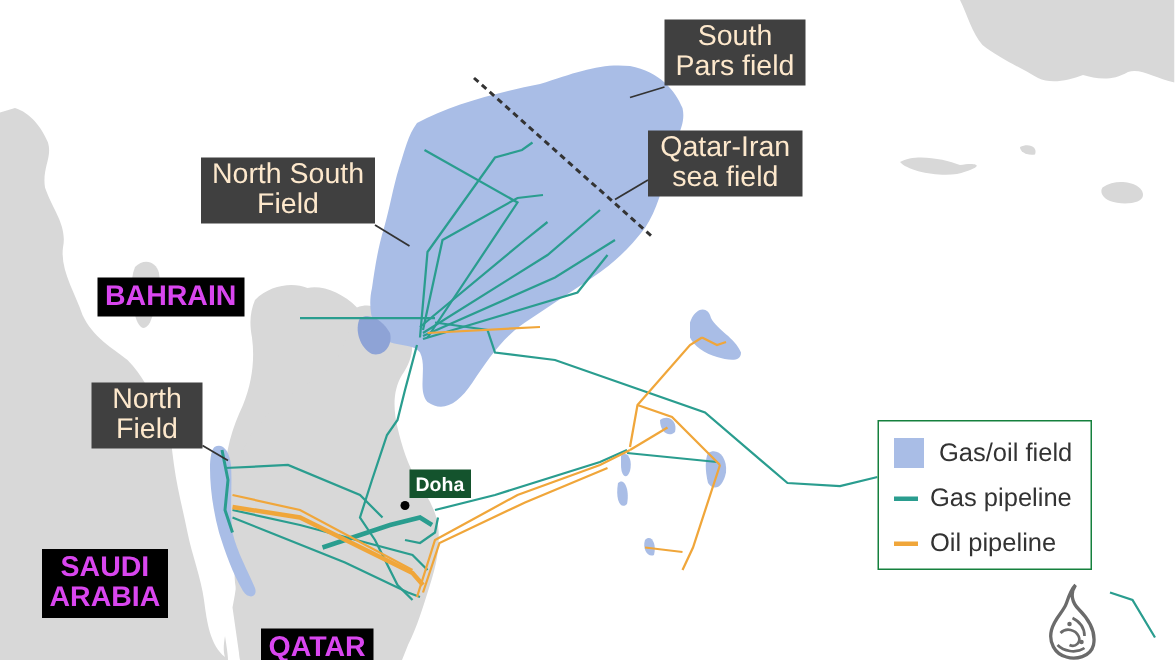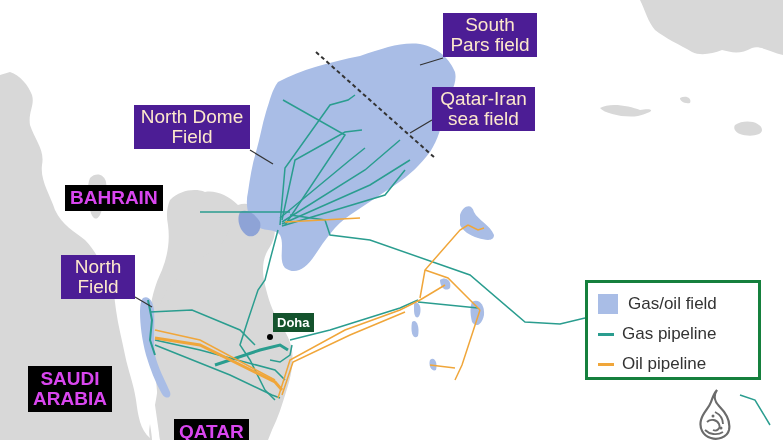--- a/index.html
+++ b/index.html
@@ -5,21 +5,21 @@
     html, body { margin: 0; padding: 0; }
     body {
       width: 783px; height: 440px; overflow: hidden;
       background: #ffffff;
       font-family: "Liberation Sans", sans-serif;
       position: relative;
     }
     #map { position: absolute; left: 0; top: 0; width: 783px; height: 440px; }
     .callout {
       position: absolute;
-      background: #4c1d95;
+      background: #404040;
       color: #fde8cc;
       font-family: "Liberation Sans", sans-serif;
       font-weight: 300;
       font-size: 19px;
       line-height: 20px;
       text-align: center;
       padding: 2px 5px;
       white-space: nowrap;
     }
     .callout span { display: block; }
@@ -40,23 +40,23 @@
       background: #14532d;
       color: #ffffff;
       font-weight: bold;
       font-size: 13px;
       line-height: 15px;
       padding: 2px 4px;
     }
     .legend {
       position: absolute;
       left: 585px; top: 280px;
-      width: 176px; height: 100px;
+      width: 143px; height: 100px;
       background: rgba(255,255,255,0.95);
-      border: 3px solid #15803d;
+      border: 1px solid #15803d;
       box-sizing: border-box;
       padding: 6px 8px;
     }
     .legend-row {
       display: flex; align-items: center;
       height: 30px;
       font-size: 17px;
       color: #333333;
     }
     .swatch-box { width: 20px; height: 20px; margin-right: 10px; margin-left: 2px; }
@@ -144,21 +144,21 @@
 
 <div class="callout" style="left:443px; top:13px; width:84px;">
   <span>South</span>
   <span>Pars field</span>
 </div>
 <div class="callout" style="left:432px; top:87px; width:93px;">
   <span>Qatar-Iran</span>
   <span>sea field</span>
 </div>
 <div class="callout" style="left:134px; top:105px; width:106px;">
-  <span>North Dome</span>
+  <span>North South</span>
   <span>Field</span>
 </div>
 <div class="callout" style="left:61px; top:255px; width:64px;">
   <span>North</span>
   <span>Field</span>
 </div>
 
 <div class="country" style="left:65px; top:185px;">
   <span>BAHRAIN</span>
 </div>

